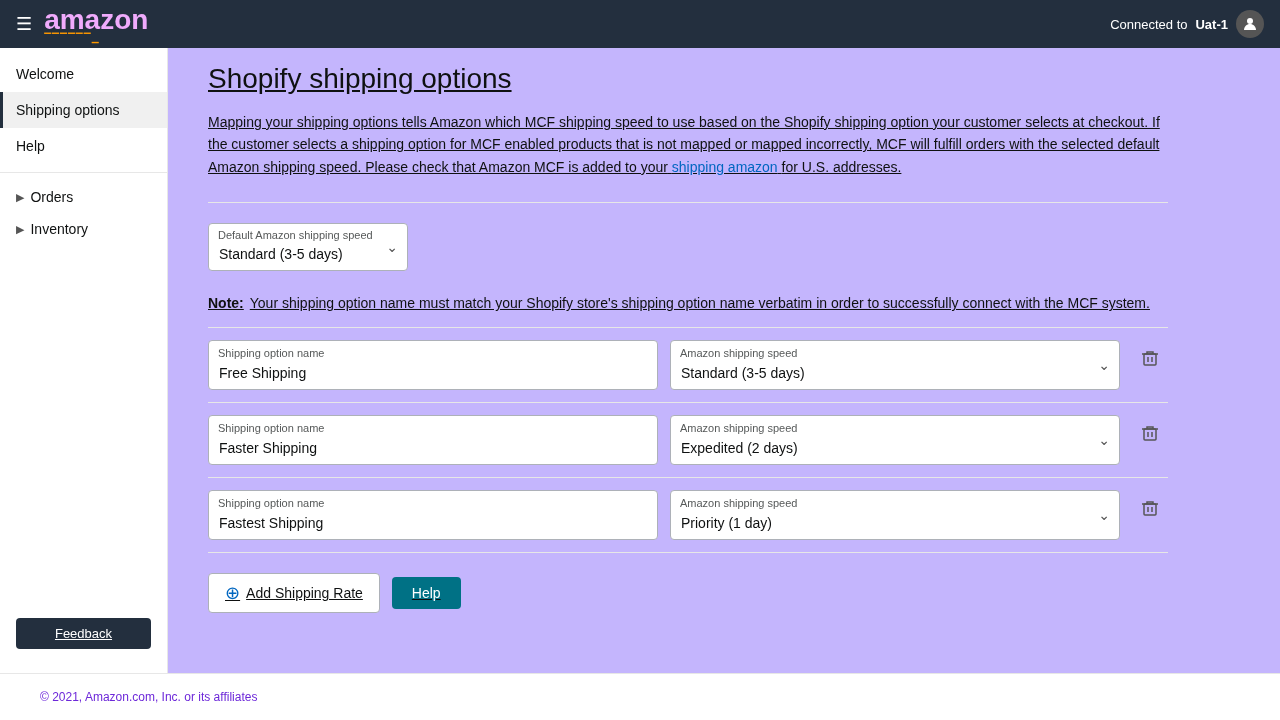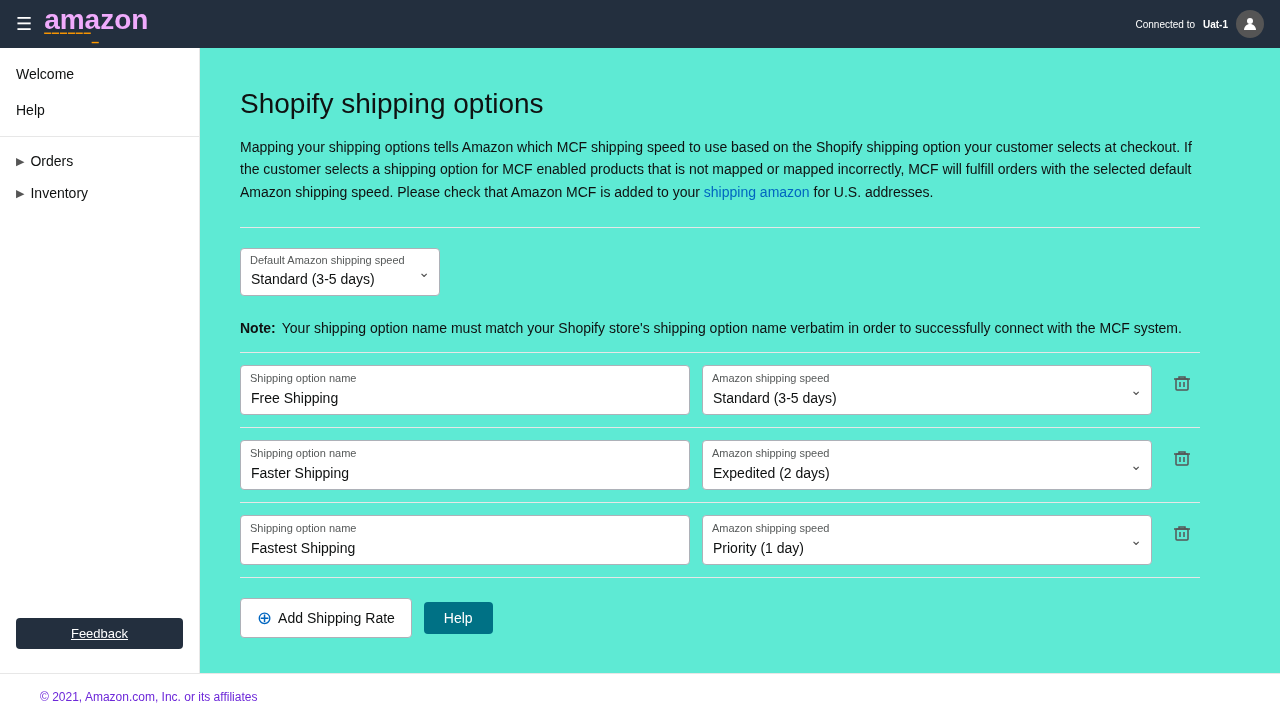--- a/index.html
+++ b/index.html
@@ -11,29 +11,29 @@
       background: #232f3e;
       display: flex;
       align-items: center;
       padding: 0 16px;
       flex-shrink: 0;
       justify-content: space-between;
     }
     .top-nav-left { display: flex; align-items: center; gap: 12px; }
     .hamburger-icon { color: #fff; font-size: 18px; cursor: pointer; }
     .amazon-logo { display: flex; align-items: center; gap: 2px; }
-    .top-nav-right { display: flex; align-items: center; gap: 8px; color: #fff; font-size: 10px; }
+    .top-nav-right { display: flex; align-items: center; gap: 8px; color: #fff; font-size: 13px; }
     .user-icon { width: 28px; height: 28px; background: #555; border-radius: 50%; display: flex; align-items: center; justify-content: center; color: #fff; font-size: 14px; }
 
     
     .layout { display: flex; flex: 1; overflow: hidden; }
 
     
     .sidebar {
-      width: 200px;
+      width: 168px;
       background: #fff;
       border-right: 1px solid #e7e7e7;
       flex-shrink: 0;
       display: flex;
       flex-direction: column;
       justify-content: space-between;
       overflow-y: auto;
     }
     .sidebar-top { padding-top: 8px; }
     .sidebar-item {
@@ -66,22 +66,23 @@
       cursor: pointer;
       font-size: 13px;
       width: calc(100% - 32px);
       text-decoration: underline;
     }
 
     
     .main-content {
       flex: 1;
       overflow-y: auto;
-      padding: 40px 40px;
-      background: #5eead4;
+      padding: 15px 40px;
+      background: #c4b5fd;
+      text-decoration: underline;
     }
     .page-title {
       font-size: 28px;
       font-weight: 400;
       color: #0f1111;
       margin-bottom: 16px;
     }
     .description {
       font-size: 14px;
       color: #0f1111;
@@ -285,20 +286,23 @@
   </div>
 </nav>
 
 <div class="layout">
 
   <aside class="sidebar">
     <div class="sidebar-top">
       <div class="sidebar-item">
         <span>Welcome</span>
       </div>
+      <div class="sidebar-item active">
+        <span>Shipping options</span>
+      </div>
       <div class="sidebar-item">
         <span>Help</span>
       </div>
       <div class="sidebar-divider"></div>
       <div class="sidebar-group">
         <span class="chevron-icon">▶</span>
         <span>Orders</span>
       </div>
       <div class="sidebar-group">
         <span class="chevron-icon">▶</span>

